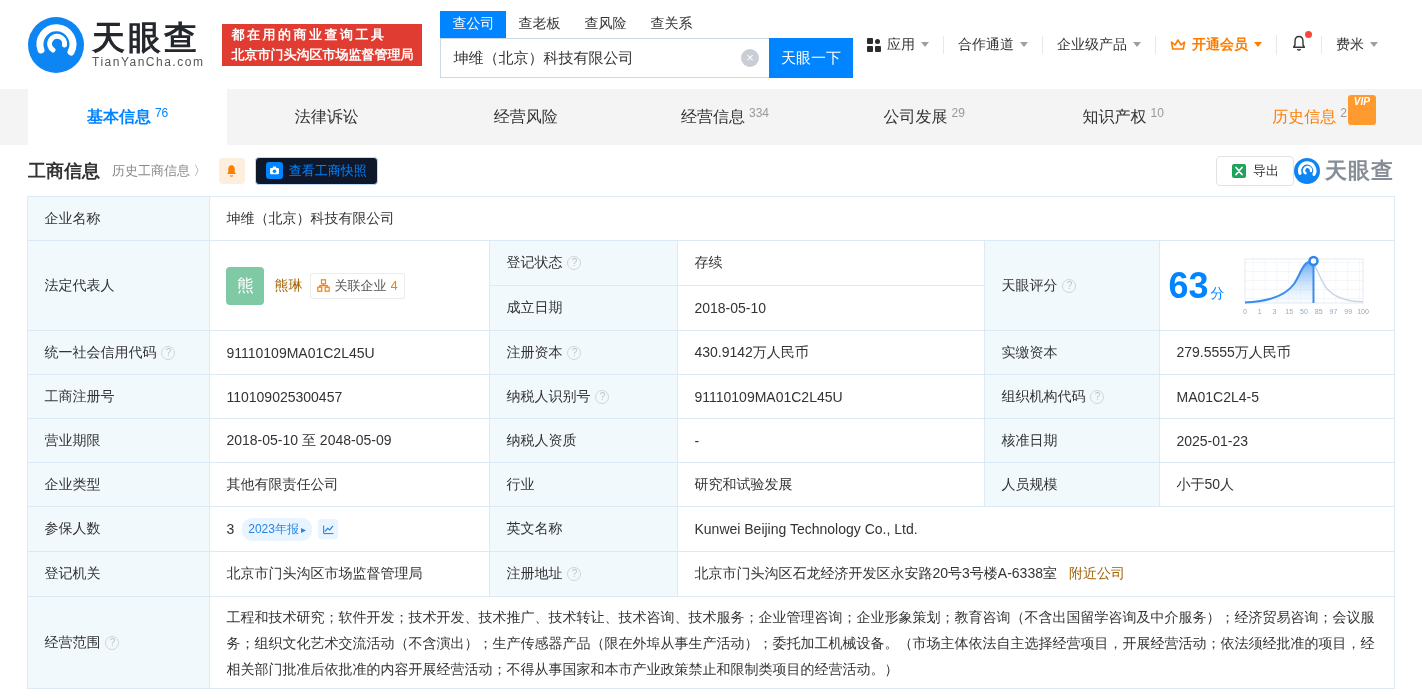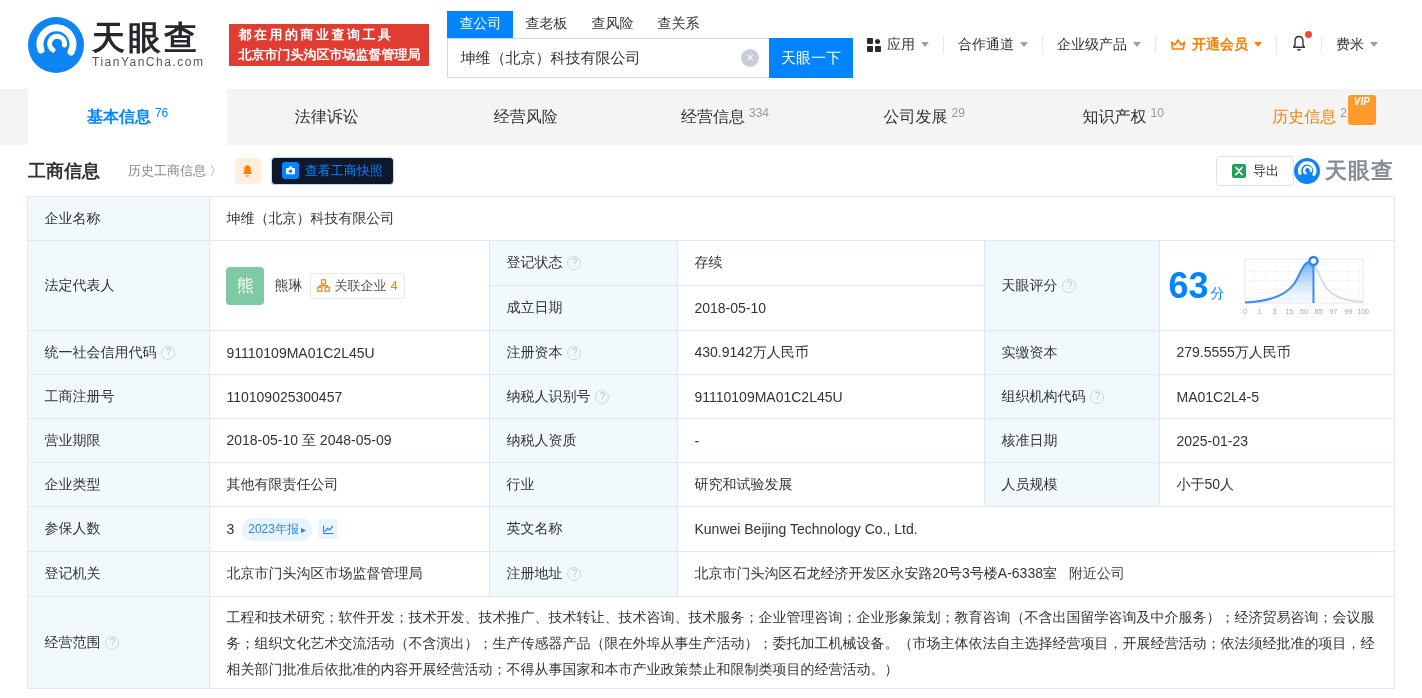--- a/index.html
+++ b/index.html
@@ -6,21 +6,21 @@
   html,body { width:1422px; height:698px; overflow:hidden; background:#fff;
     font-family:"Liberation Sans","DejaVu Sans",sans-serif; color:#333; }
 
   
   .header { height:89px; display:flex; align-items:center; padding:0 30px 0 28px; background:#fff; }
   .logo { display:flex; align-items:center; }
   .logo-swirl { width:56px; height:56px; }
   .logo-txt { margin-left:8px; }
   .logo-title { font-size:33px; font-weight:bold; color:#24272b; letter-spacing:3px; line-height:34px; }
   .logo-sub { font-size:12px; color:#555; letter-spacing:1.5px; margin-top:0; }
-  .banner { margin-left:25px; background:#e03c31; color:#fff; padding:1px 9px; font-size:13px; font-weight:bold; line-height:20px; white-space:nowrap; }
+  .banner { margin-left:18px; background:#e03c31; color:#fff; padding:1px 9px; font-size:13px; font-weight:bold; line-height:20px; white-space:nowrap; }
   .banner .l1 { letter-spacing:2.5px; }
 
   .search { margin-left:18px; width:452px; }
   .stabs { display:flex; height:27px;font-family:Liberation Mono, monospace; }
   .stab { font-size:14px; color:#333; padding:4px 12px; cursor:pointer; }
   .stab.active { background:#0084ff; color:#fff; }
   .sbar { display:flex; height:40px; }
   .sinput-wrap { position:relative; flex:1; }
   .sinput { width:100%; height:100%; border:1px solid #ccd8e4; border-right:none; padding:0 36px 0 12px; font-size:15px; color:#333; outline:none; font-family:inherit; }
   .sclear { position:absolute; right:10px; top:11px; width:18px; height:18px; border-radius:50%; background:#c9ced6; color:#fff; font-size:13px; line-height:17px; text-align:center; cursor:pointer; }
@@ -45,35 +45,35 @@
   .tab.active .cnt { color:#0084ff; font-weight:normal; }
   .tab.orange { color:#ff7d00; }
   .vipbadge { position:absolute; top:6px; right:46px; background:#ff9a2e; color:#fff; font-size:10px; font-weight:bold; font-style:italic; padding:1px 6px 18px; border-radius:3px; }
 
   .qmark { display:inline-block; width:14px; height:14px; border-radius:50%; border:1px solid #d4d4d4; color:#c2c2c2; font-size:10px; line-height:12px; text-align:center; margin-left:5px; vertical-align:1px; cursor:pointer; flex:none; }
   .qmark::after { content:"?"; }
 
   
   .secbar { height:51px; display:flex; align-items:center; padding:0 28px; background:#fff; }
   .sec-title { font-size:18px; font-weight:bold; color:#333; }
-  .sec-hist { font-size:13px; color:#888; margin-left:28px; cursor:pointer; }
+  .sec-hist { font-size:13px; color:#888; margin-left:12px; cursor:pointer; }
   .bell-chip { margin-left:12px; width:26px; height:26px; background:#fdeedd; border-radius:4px; display:flex; align-items:center; justify-content:center; cursor:pointer; }
   .snap-btn { margin-left:10px; height:28px; padding:0 10px; background:#0f172a; border:1px solid #badbfb; border-radius:4px; display:flex; align-items:center; gap:6px; color:#0084ff; font-size:13px; cursor:pointer; }
   .cam-box { width:17px; height:17px; background:#0084ff; border-radius:3px; display:flex; align-items:center; justify-content:center; }
   .sec-right { margin-left:auto; display:flex; align-items:center; }
   .export-btn { height:30px; padding:0 14px; background:#fff; border:1px solid #e2e2e2; border-radius:4px; display:flex; align-items:center; gap:6px; font-size:13px; color:#333; cursor:pointer; }
   .wm { display:flex; align-items:center; gap:5px; }
   .wm-title { font-size:22px; font-weight:bold; color:#878d96; letter-spacing:1px; }
 
   
   table.info { width:1366px; margin:0 auto; border-collapse:collapse; table-layout:fixed; font-size:14px; }
   table.info td { border:1px solid #dceaf6; padding:0 16px; vertical-align:middle; color:#333; }
   td.lbl { background:#f2f9fd; color:#454545; }
   tr.h44 { height:44px; } tr.h45 { height:45px; } tr.h92 { height:92px; }
-  .link { color:#404040; cursor:pointer; text-decoration:none; }
+  .link { color:#a16207; cursor:pointer; text-decoration:none; }
   .green { color:#00b365; }
   .rep-cell { display:flex; align-items:center; }
   .avatar { width:38px; height:38px; border-radius:4px; background:#7fc9a4; color:#fff; font-size:17px; display:flex; align-items:center; justify-content:center; flex:none; }
   .rep-name { margin-left:10px; font-size:14px; }
   .rel-badge { display:inline-flex; align-items:center; margin-left:8px; border:1px solid #ebebeb; border-radius:2px; padding:3px 6px; font-size:13px; color:#555; cursor:pointer; background:#fff; }
   .rel-badge .num { color:#ff7d00; margin-left:4px; }
   .rel-badge svg { margin-right:4px; }
   .score-cell { display:flex; align-items:center; gap:16px; padding:2px 4px 2px 8px; }
   .score-num { font-size:36px; font-weight:bold; color:#0084ff; line-height:1; }
   .score-unit { font-size:14px; color:#0084ff; margin-left:2px; }

